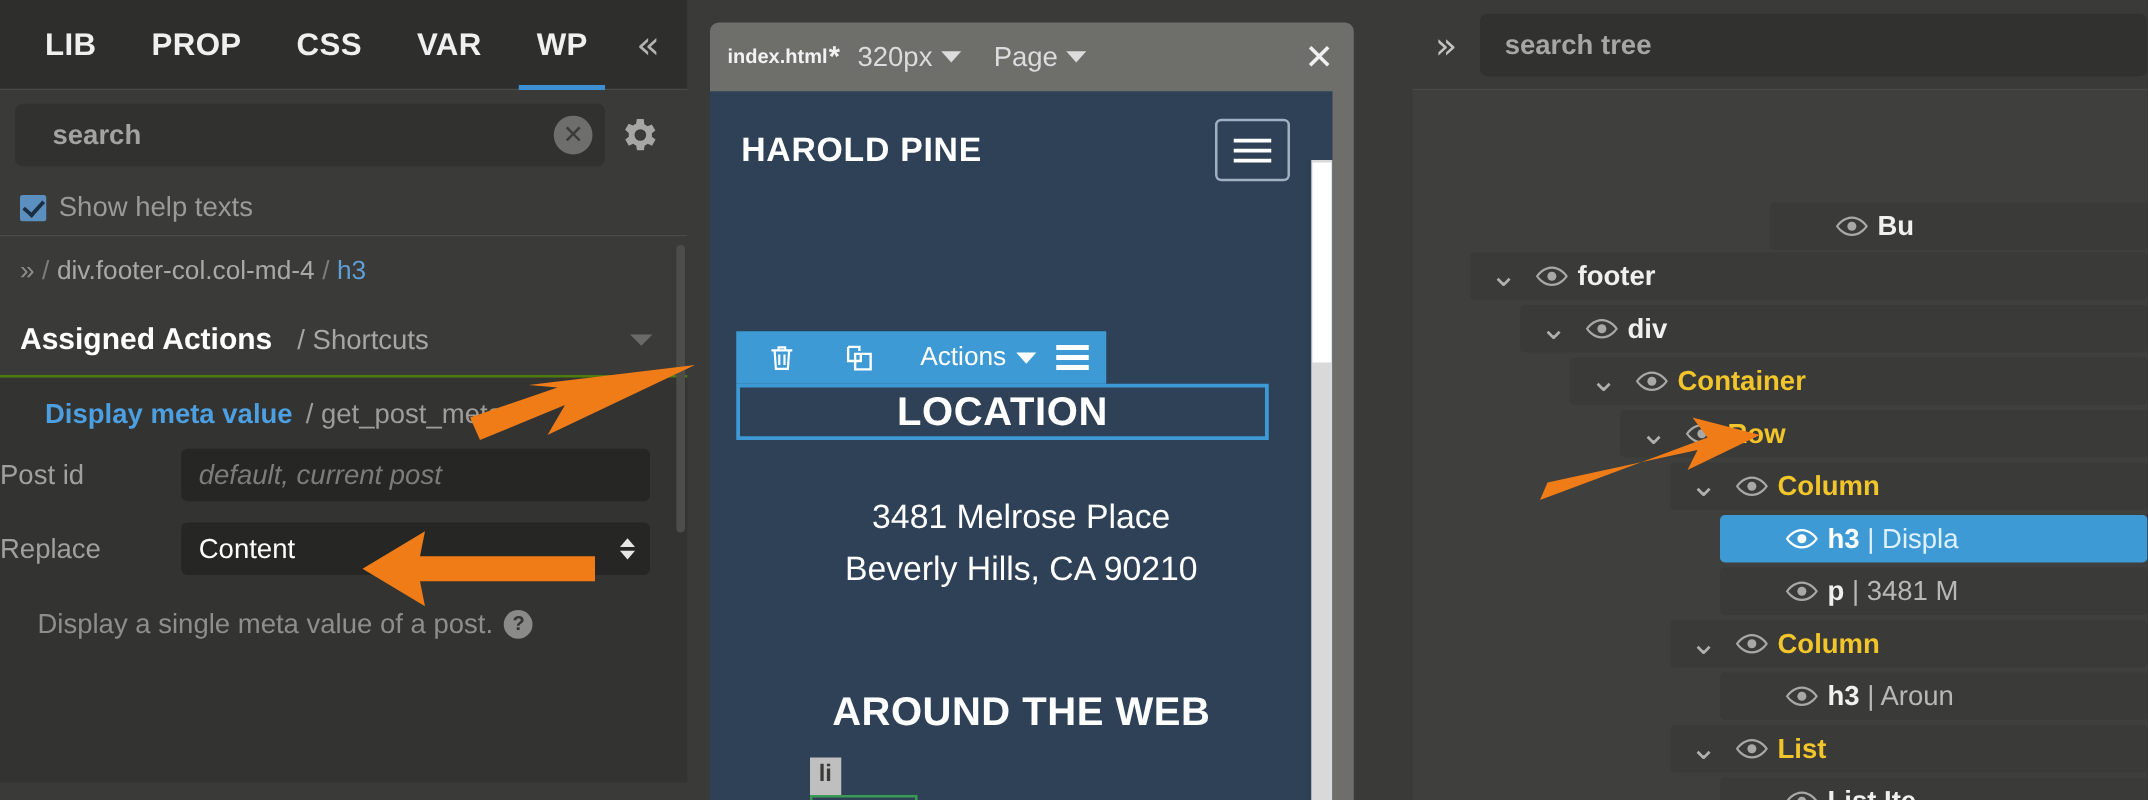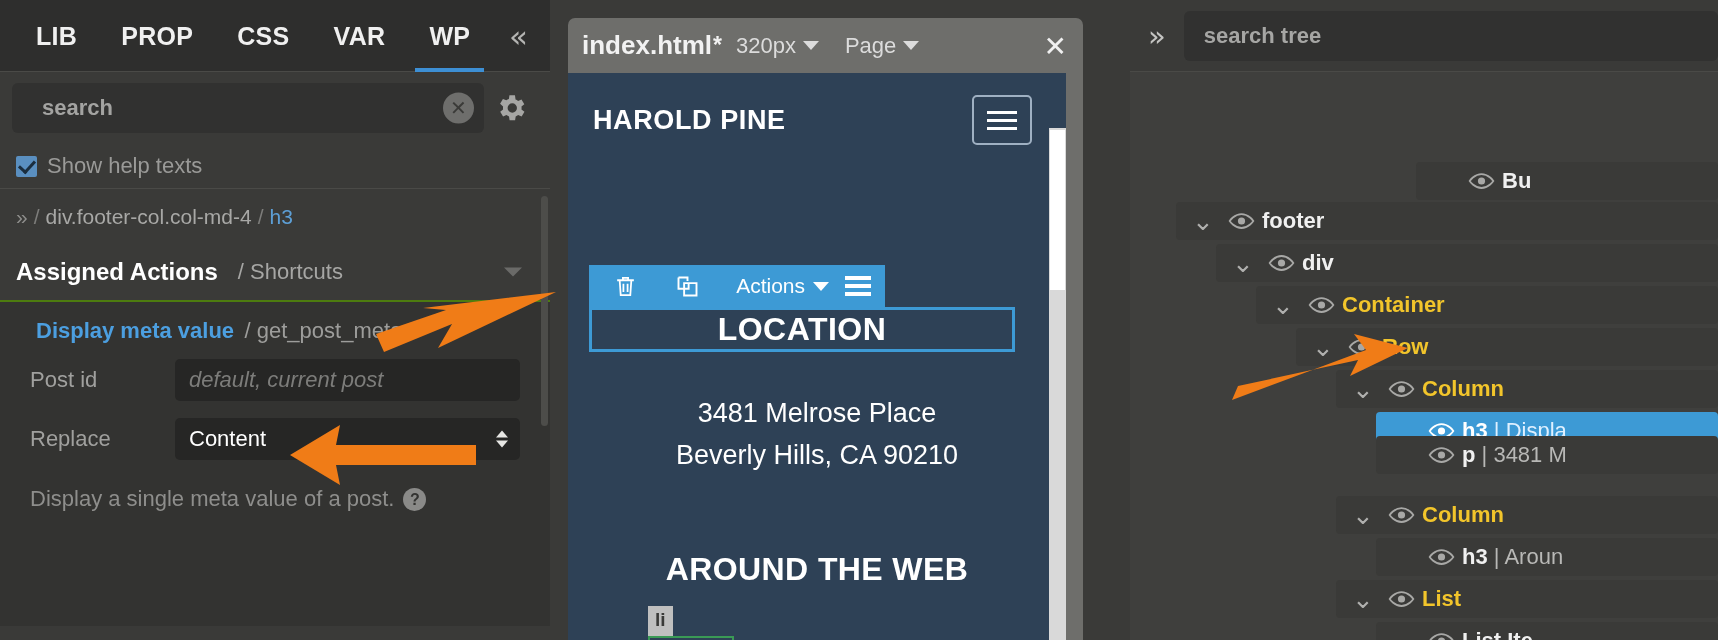--- a/index.html
+++ b/index.html
@@ -96,21 +96,21 @@
     cursor: pointer;
   }
 
   #action-block { background: #333331; padding-top: 10px; height: 324px; }
   #action-title-row { padding: 6px 16px 2px 36px; }
   #action-title { color: #4c9fe0; font-size: 22px; font-weight: bold; margin-top: 16px; }
   #action-func { color: #9d9d9b; font-size: 22px; margin-left: 6px; }
 
   .form-row {
     display: flex; align-items: center; height: 50px; margin-top: 9px;
-    padding-left: 30px; padding-right: 30px;
+    padding-right: 30px;
   }
   .form-label { width: 145px; color: #a0a09e; font-size: 22px; flex: none; }
   .form-field {
     flex: 1; height: 42px; background: #262625; border-radius: 5px;
     display: flex; align-items: center; padding: 0 14px; position: relative;
     cursor: text;
   }
   .form-field .ph { color: #7c7c7a; font-size: 22px; font-style: italic; }
   .form-field .val { color: #ffffff; font-size: 22px; }
   .form-field.select { cursor: pointer; }
@@ -146,21 +146,21 @@
     background: #3a3a38;
   }
   #preview-window {
     position: absolute; left: 18px; top: 18px; width: 515px; height: 622px;
     background: #6e6e6b; border-radius: 7px 7px 0 0;
   }
   #preview-titlebar {
     height: 55px; display: flex; align-items: center; padding: 0 14px;
     position: relative;
   }
-  #pv-filename { color: #f2f2f2; font-size: 26px; font-weight: bold; }
+  #pv-filename { color: #f2f2f2; font-size: 16px; font-weight: bold; }
   #pv-star { color: #f2f2f2; font-size: 23px; font-weight: bold; margin-left: 1px;}
   #pv-width {
     color: #dcdcdc; font-size: 22px; margin-left: 14px; cursor: pointer;
     display: flex; align-items: center; gap: 7px;
   }
   #pv-page {
     color: #dcdcdc; font-size: 22px; margin-left: 26px; cursor: pointer;
     display: flex; align-items: center; gap: 7px;
   }
   .caret-dn {
@@ -496,21 +496,21 @@
         <div class="tree-row selected" style="left: 246px; top: 340px; width: 342px;">
           <span class="tw-chev blank" style="font-size: 26px; line-height: 10px;">⌄</span>
           <span class="tw-eye">
             <svg width="27" height="18" viewBox="0 0 24 16" aria-hidden="true">
               <path fill="none" stroke="#ffffff" stroke-width="1.6" d="M1.5 8S5.5 1.8 12 1.8 22.5 8 22.5 8 18.5 14.2 12 14.2 1.5 8 1.5 8z"></path>
               <circle cx="12" cy="8" r="3.2" fill="#ffffff"></circle>
             </svg>
           </span>
           <span class="tw-label sel"><span>h3</span><span class="dim"> | Displa</span></span>
         </div>
-        <div class="tree-row" style="left: 246px; top: 364px; width: 342px;">
+        <div class="tree-row" style="left: 246px; top: 382px; width: 342px;">
           <span class="tw-chev blank" style="font-size: 26px; line-height: 10px;">⌄</span>
           <span class="tw-eye">
             <svg width="27" height="18" viewBox="0 0 24 16" aria-hidden="true">
               <path fill="none" stroke="#a8a8a6" stroke-width="1.6" d="M1.5 8S5.5 1.8 12 1.8 22.5 8 22.5 8 18.5 14.2 12 14.2 1.5 8 1.5 8z"></path>
               <circle cx="12" cy="8" r="3.2" fill="#a8a8a6"></circle>
             </svg>
           </span>
           <span class="tw-label plain"><span>p</span><span class="dim"> | 3481 M</span></span>
         </div>
         <div class="tree-row" style="left: 206px; top: 424px; width: 382px;">

